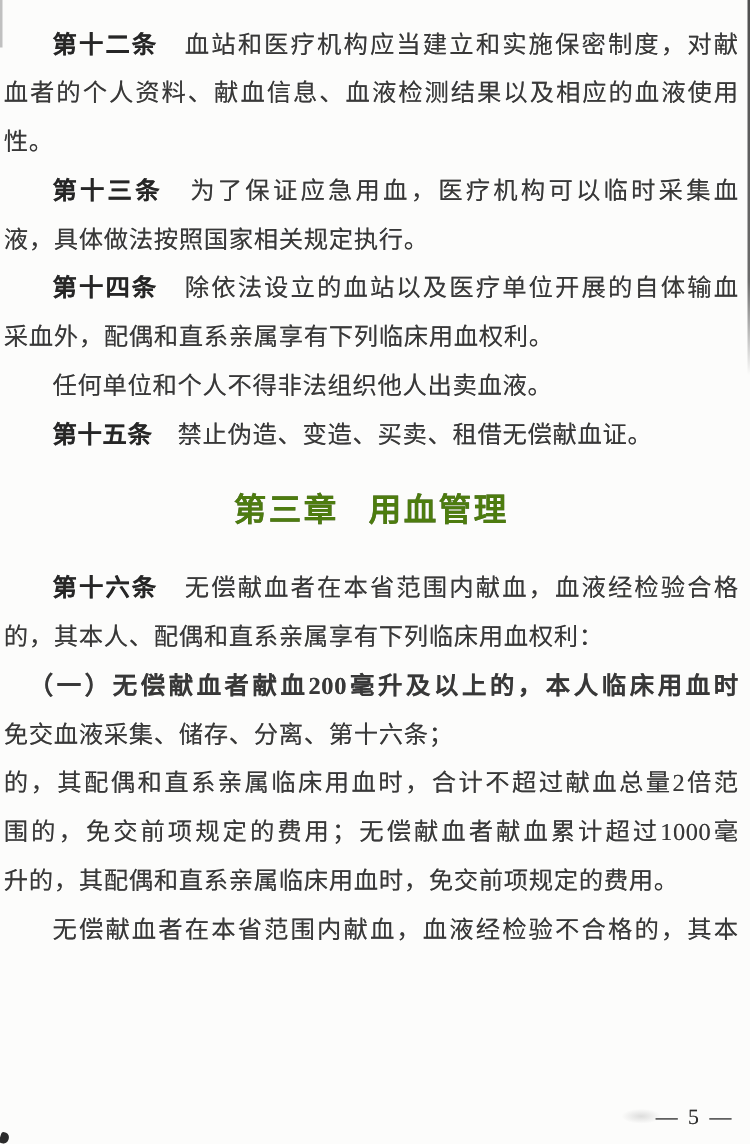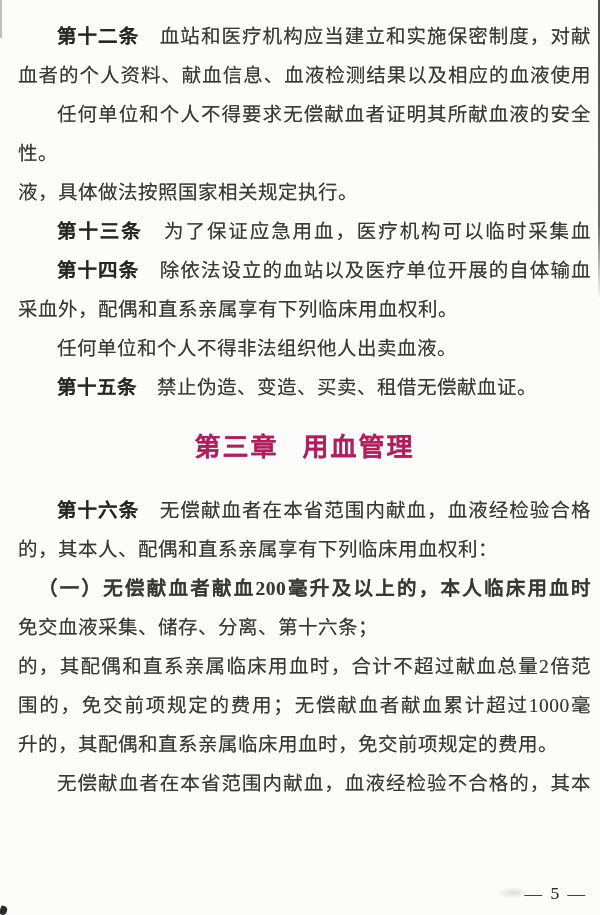--- a/index.html
+++ b/index.html
@@ -6,21 +6,21 @@
   body {
     width: 600px; height: 915px;
     background: #fcfcfb;
     overflow: hidden;
     position: relative;
     font-family: "Liberation Serif", "DejaVu Serif", serif;
     color: #383838;
   }
   #doc-body {
     position: absolute;
-    left: 18px; right: 9px; top: 17px;
+    left: 3px; right: 9px; top: 17px;
   }
   .ln {
     font-size: 19.5px;
     line-height: 39px;
     height: 39px;
     letter-spacing: 0.5px;
     white-space: nowrap;
     text-align: justify;
     text-shadow: 0 0 0.5px rgba(45,45,45,0.55);
   }
@@ -29,21 +29,21 @@
   .ind1 { padding-left: 20px; font-weight: bold; }
   .art  { font-weight: bold; color: #262626; }
   .chapter-heading {
     text-align: center;
     font-size: 26px;
     font-weight: bold;
     line-height: 46px;
     height: 46px;
     margin: 18px 0 20px 0;
     letter-spacing: 2px;
-    color: #be185d;
+    color: #4d7c0f;
     text-shadow: 0 0 0.5px rgba(30,30,30,0.6);
   }
   .chapter-gap { display: inline-block; width: 24px; }
   .page-number {
     position: absolute;
     right: 13px; top: 880px;
     font-size: 17.5px;
     line-height: 26px;
     letter-spacing: 2px;
     color: #2f2f2f;
@@ -73,24 +73,23 @@
     background: radial-gradient(ellipse at center, rgba(140,140,140,0.28), rgba(140,140,140,0) 70%);
   }
 </style>
 </head>
 <body>
 
 <main>
   <div id="doc-body">
       <div class="ln full ind2"><span class="art">第十二条</span><span>　血站和医疗机构应当建立和实施保密制度，对献</span></div>
       <div class="ln full"><span>血者的个人资料、献血信息、血液检测结果以及相应的血液使用</span></div>
-      <div class="ln full ind2"><span>任何单位和个人不得要求无偿献血者证明其所献血液的安全</span></div>
       <div class="ln"><span>性。</span></div>
+      <div class="ln full ind2"><span class="art">第十三条</span><span>　为了保证应急用血，医疗机构可以临时采集血</span></div>
       <div class="ln"><span>液，具体做法按照国家相关规定执行。</span></div>
-      <div class="ln full ind2"><span class="art">第十三条</span><span>　为了保证应急用血，医疗机构可以临时采集血</span></div>
       <div class="ln full ind2"><span class="art">第十四条</span><span>　除依法设立的血站以及医疗单位开展的自体输血</span></div>
       <div class="ln"><span>采血外，配偶和直系亲属享有下列临床用血权利。</span></div>
       <div class="ln ind2"><span>任何单位和个人不得非法组织他人出卖血液。</span></div>
       <div class="ln ind2"><span class="art">第十五条</span><span>　禁止伪造、变造、买卖、租借无偿献血证。</span></div>
       <div class="chapter-heading"><span>第三章</span><span class="chapter-gap"></span><span>用血管理</span></div>
       <div class="ln full ind2"><span class="art">第十六条</span><span>　无偿献血者在本省范围内献血，血液经检验合格</span></div>
       <div class="ln"><span>的，其本人、配偶和直系亲属享有下列临床用血权利：</span></div>
       <div class="ln full ind1"><span>（一）无偿献血者献血200毫升及以上的，本人临床用血时</span></div>
       <div class="ln"><span>免交血液采集、储存、分离、第十六条；</span></div>
       <div class="ln full"><span>的，其配偶和直系亲属临床用血时，合计不超过献血总量2倍范</span></div>

